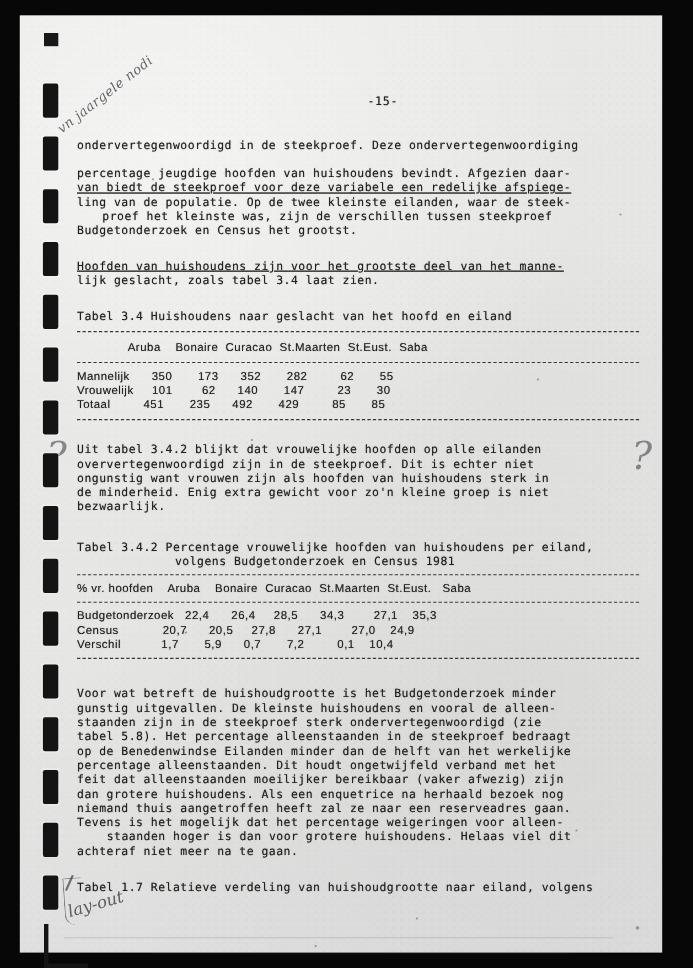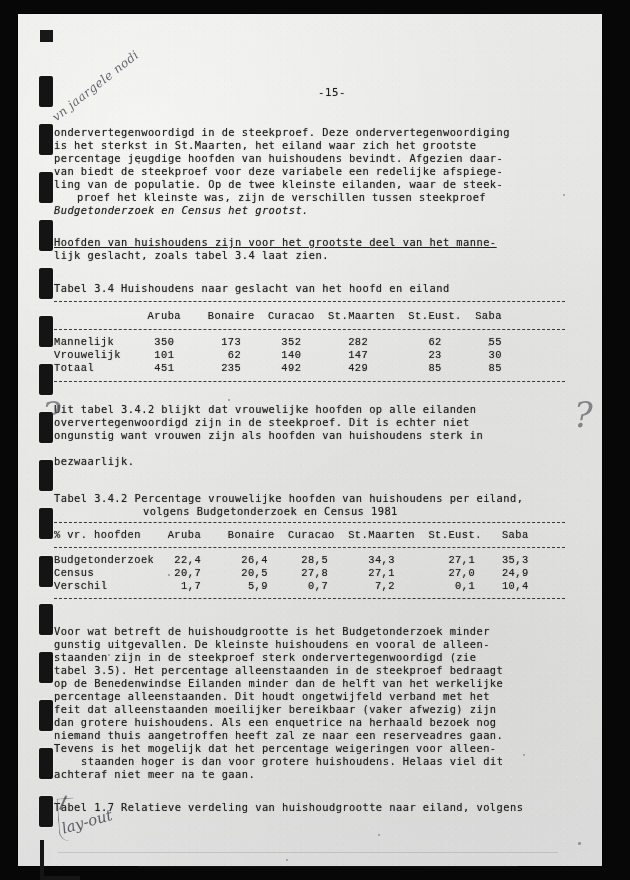--- a/index.html
+++ b/index.html
@@ -92,21 +92,21 @@
     left: 22px;
     top: 16px;
     width: 13px;
     height: 12px;
     background: #181818;
   }
 
   
   #typed {
     position: absolute;
-    left: 0;
+    left: 16px;
     top: 0;
     width: 584px;
     height: 852px;
     border-radius: 24px;
   }
   .tx {
     position: absolute;
     font-family: "DejaVu Sans Mono", monospace;
     font-size: 10.4px;
     line-height: 13.2px;
@@ -129,21 +129,21 @@
     left: 36px;
     width: 511px;
     height: 0;
     border-top: 1.5px dashed #2a2a29;
     opacity: .92;
   }
 
   
   .tbl {
     position: absolute;
-    font-family: Liberation Mono, monospace;
+    font-family: Liberation Sans, sans-serif;
     font-size: 10.4px;
     line-height: 13.4px;
     letter-spacing: .45px;
     color: #20201f;
     white-space: pre;
     text-shadow: 0 0 .9px rgba(40,40,40,.55);
   }
 
   
   .hand {
@@ -239,58 +239,58 @@
     <div class="speck" style="left:150px;top:560px;width:1.5px;height:1.5px;"></div>
 
     <div class="streak" style="left:40px;top:838px;width:500px;"></div>
     <div class="streak" style="left:120px;top:852px;width:380px;opacity:.5;"></div>
 
     <div id="typed">
 
       <div class="tx pageno">-15-</div>
 
       <div class="tx para" style="top:112px;">ondervertegenwoordigd in de steekproef. Deze ondervertegenwoordiging</div>
-      <div class="tx para" style="top:125px;">is het sterkst in St.Maarten, het eiland waar zich het grootste</div>
       <div class="tx para" style="top:138px;">percentage jeugdige hoofden van huishoudens bevindt. Afgezien daar-</div>
-      <div class="tx para" style="top:151px;">van biedt de steekproef voor deze variabele een redelijke afspiege-</div>
+      <div class="tx para" style="top:151px;text-decoration:underline;">van biedt de steekproef voor deze variabele een redelijke afspiege-</div>
       <div class="tx para" style="top:164px;">ling van de populatie. Op de twee kleinste eilanden, waar de steek-</div>
       <div class="tx para" style="top:177px;margin-left:23px;">proef het kleinste was, zijn de verschillen tussen steekproef</div>
-      <div class="tx para" style="top:190px;font-style:italic;">Budgetonderzoek en Census het grootst.</div>
+      <div class="tx para" style="top:190px;">Budgetonderzoek en Census het grootst.</div>
 
       <div class="tx para" style="top:222px;text-decoration:underline;">Hoofden van huishoudens zijn voor het grootste deel van het manne-</div>
       <div class="tx para" style="top:235px;">lijk geslacht, zoals tabel 3.4 laat zien.</div>
 
       <div class="tx cap" style="top:268px;">Tabel 3.4 Huishoudens naar geslacht van het hoofd en eiland</div>
       <div class="rule" style="top:287px;"></div>
       <div class="tbl" style="left:36px;top:296px;">              Aruba    Bonaire  Curacao  St.Maarten  St.Eust.  Saba</div>
       <div class="rule" style="top:315px;"></div>
       <div class="tbl" style="left:36px;top:322px;">Mannelijk      350       173      352       282         62       55</div>
       <div class="tbl" style="left:36px;top:335px;">Vrouwelijk     101        62      140       147         23       30</div>
       <div class="tbl" style="left:36px;top:348px;">Totaal         451       235      492       429         85       85</div>
       <div class="rule" style="top:367px;"></div>
 
       <div class="tx para" style="top:389px;">Uit tabel 3.4.2 blijkt dat vrouwelijke hoofden op alle eilanden</div>
       <div class="tx para" style="top:402px;">oververtegenwoordigd zijn in de steekproef. Dit is echter niet</div>
       <div class="tx para" style="top:415px;">ongunstig want vrouwen zijn als hoofden van huishoudens sterk in</div>
+      <div class="tx para" style="top:428px;">de minderheid. Enig extra gewicht voor zo'n kleine groep is niet</div>
       <div class="tx para" style="top:441px;">bezwaarlijk.</div>
 
       <div class="tx cap" style="top:478px;">Tabel 3.4.2 Percentage vrouwelijke hoofden van huishoudens per eiland,</div>
       <div class="tx" style="left:125px;top:491px;">volgens Budgetonderzoek en Census 1981</div>
       <div class="rule" style="top:508px;"></div>
       <div class="tbl" style="left:36px;top:515px;">% vr. hoofden    Aruba    Bonaire  Curacao  St.Maarten  St.Eust.   Saba</div>
       <div class="rule" style="top:533px;"></div>
       <div class="tbl" style="left:36px;top:540px;">Budgetonderzoek   22,4      26,4     28,5      34,3        27,1    35,3</div>
       <div class="tbl" style="left:36px;top:553px;">Census            20,7      20,5     27,8      27,1        27,0    24,9</div>
       <div class="tbl" style="left:36px;top:566px;">Verschil           1,7       5,9      0,7       7,2         0,1    10,4</div>
       <div class="rule" style="top:584px;"></div>
 
       <div class="tx para" style="top:611px;">Voor wat betreft de huishoudgrootte is het Budgetonderzoek minder</div>
       <div class="tx para" style="top:624px;">gunstig uitgevallen. De kleinste huishoudens en vooral de alleen-</div>
       <div class="tx para" style="top:637px;">staanden zijn in de steekproef sterk ondervertegenwoordigd (zie</div>
-      <div class="tx para" style="top:650px;">tabel 3.5). Het percentage alleenstaanden in de steekproef bedraagt</div>
+      <div class="tx para" style="top:650px;">tabel 5.8). Het percentage alleenstaanden in de steekproef bedraagt</div>
       <div class="tx para" style="top:663px;">op de Benedenwindse Eilanden minder dan de helft van het werkelijke</div>
       <div class="tx para" style="top:676px;">percentage alleenstaanden. Dit houdt ongetwijfeld verband met het</div>
       <div class="tx para" style="top:689px;">feit dat alleenstaanden moeilijker bereikbaar (vaker afwezig) zijn</div>
       <div class="tx para" style="top:702px;">dan grotere huishoudens. Als een enquetrice na herhaald bezoek nog</div>
       <div class="tx para" style="top:715px;">niemand thuis aangetroffen heeft zal ze naar een reserveadres gaan.</div>
       <div class="tx para" style="top:728px;">Tevens is het mogelijk dat het percentage weigeringen voor alleen-</div>
       <div class="tx para" style="top:741px;padding-left:27px;">staanden hoger is dan voor grotere huishoudens. Helaas viel dit</div>
       <div class="tx para" style="top:754px;">achteraf niet meer na te gaan.</div>
 
       <div class="tx cap" style="top:787px;">Tabel 1.7 Relatieve verdeling van huishoudgrootte naar eiland, volgens</div>

